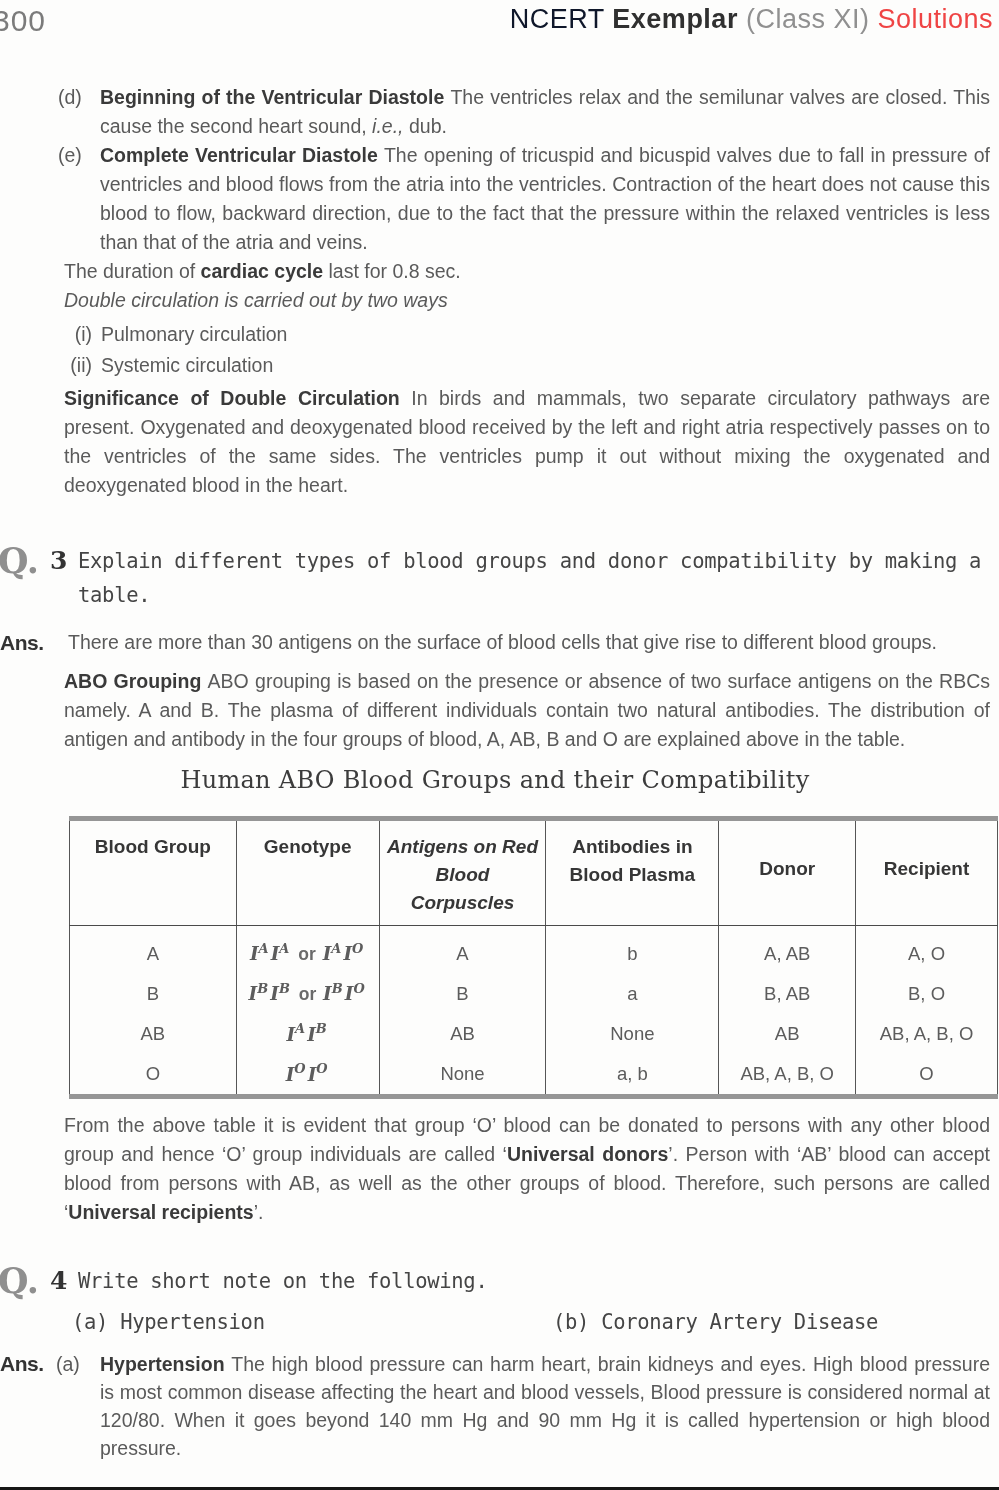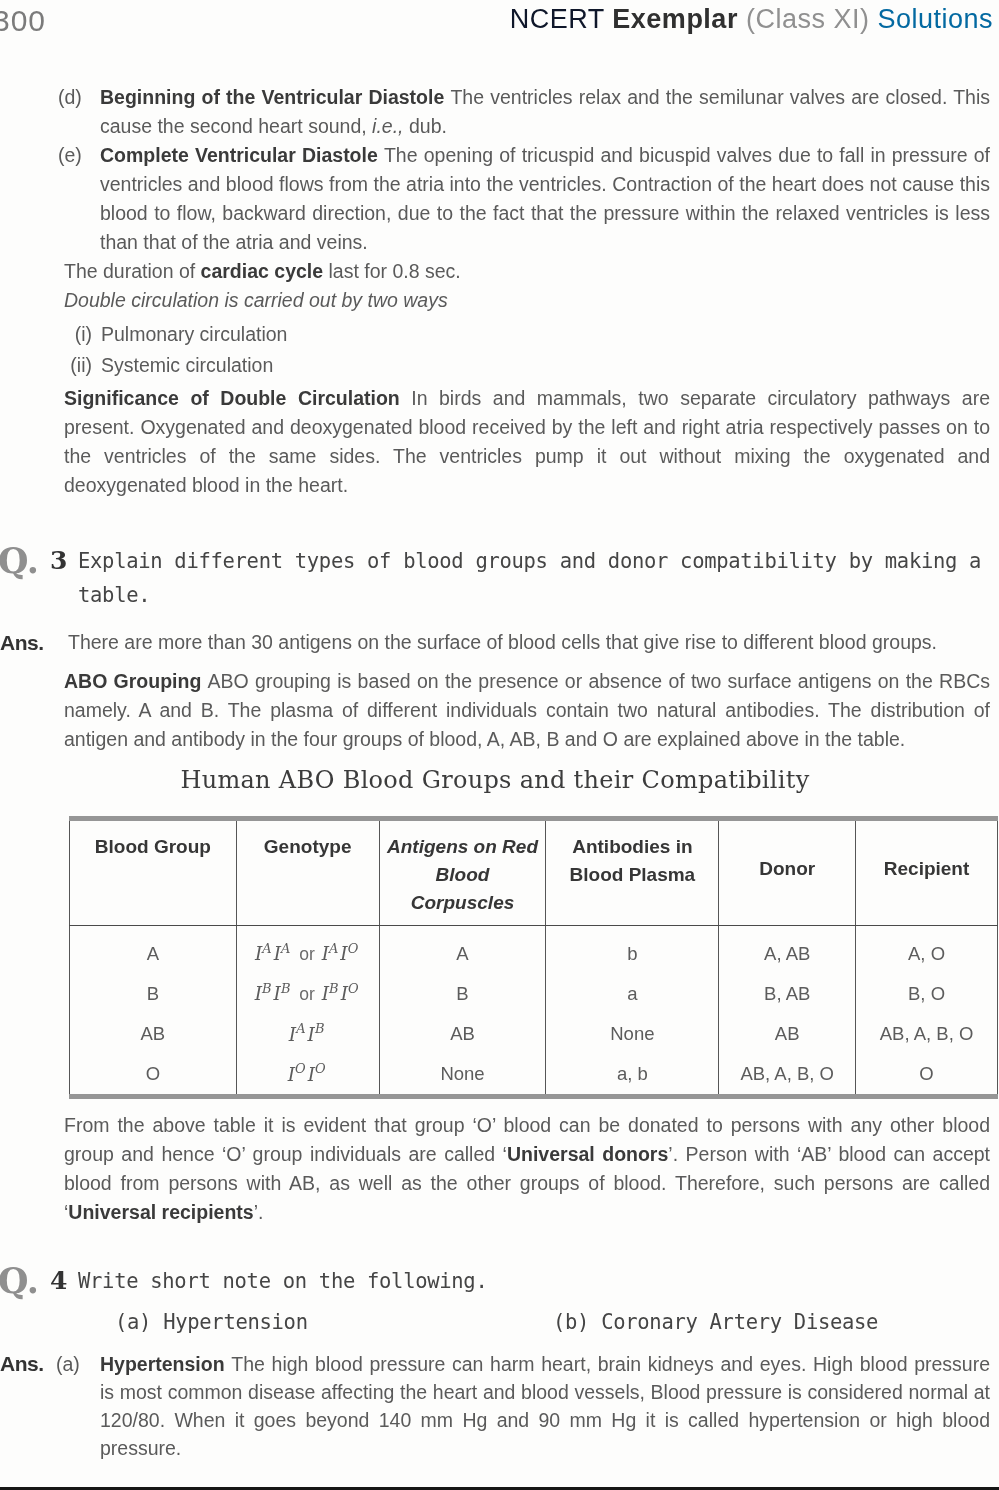--- a/index.html
+++ b/index.html
@@ -9,21 +9,21 @@
     box-sizing:border-box;
   }
   
   .hdr{display:flex;justify-content:space-between;align-items:flex-start;
        padding:4px 6px 0 0;height:44px;box-sizing:border-box;}
   .pagenum{font-size:30px;color:#7b7b7b;margin-left:-7px;letter-spacing:1px;}
   .brand{font-size:27px;color:#6f6f6f;letter-spacing:.5px;}
   .brand .b-ncert{color:#0f172a;}
   .brand .b-ex{font-weight:bold;color:#303030;}
   .brand .b-cls{color:#909090;}
-  .brand .b-sol{color:#0369a1;}
+  .brand .b-sol{color:#ef4444;}
   
   .bt{font-size:19.5px;line-height:29px;text-align:justify;}
   .lead{font-weight:bold;color:#3a3a3a;}
   .ital{font-style:italic;}
   .content{padding-right:9px;}
   .hang{display:flex;}
   .hang .lbl{width:42px;flex-shrink:0;text-align:left;}
   .ind58{padding-left:58px;}
   .ind68{padding-left:64px;}
   .listrow{display:flex;line-height:31px;font-size:19.5px;}
@@ -44,31 +44,31 @@
              font-size:24px;color:#3c3c3c;letter-spacing:.3px;}
   table.blood{border-collapse:collapse;width:929px;margin-left:69px;
               border-top:5px solid #969696;border-bottom:5px solid #969696;}
   table.blood th,table.blood td{border-left:1px solid #565656;border-right:1px solid #565656;}
   table.blood th{border-bottom:1px solid #4a4a4a;font-size:19px;color:#363636;
                  text-align:center;vertical-align:top;padding:12px 6px 8px;line-height:28px;
                  font-weight:bold;height:100px;box-sizing:border-box;}
   table.blood th.mid{vertical-align:middle;padding-top:0;}
   table.blood td{font-size:18.5px;color:#5c5c5c;text-align:center;height:40px;padding:0 4px;}
   table.blood tr.first td{padding-top:8px;}
-  td.genotype{font-family:"DejaVu Serif",serif;font-style:italic;font-size:20px;color:#4d4d4d;}
+  td.genotype{font-family:"DejaVu Serif",serif;font-style:italic;font-size:20px;color:#4d4d4d;font-weight:bold;}
   td.genotype sup{font-size:13px;line-height:0;margin:0 2px 0 0;}
   td.genotype .gor{font-family:"Liberation Sans",sans-serif;font-style:normal;
                    font-size:17.5px;color:#6a6a6a;padding:0 2px;}
   
   .cw1{width:167px;} .cw2{width:143px;} .cw3{width:167px;font-style:italic;}
   .cw4{width:173px;} .cw5{width:137px;} .cw6{width:142px;}
   
   .q4opts{position:relative;font-family:"DejaVu Sans Mono",monospace;font-size:20.5px;
           color:#454545;line-height:31px;letter-spacing:-.3px;height:31px;}
-  .q4opts .opt-a{margin-left:115px;}
+  .q4opts .opt-a{margin-left:72px;}
   .q4opts .opt-b{position:absolute;left:553px;top:0;}
   
   .ans4{display:flex;align-items:flex-start;}
   .ans4 .alab{font-weight:bold;font-size:21px;color:#333;width:56px;flex-shrink:0;
               letter-spacing:-.5px;line-height:28px;}
   .ans4 .plab{width:44px;flex-shrink:0;font-size:19.5px;line-height:28px;}
   .ans4 .bt{line-height:28px;}
   .bottom-rule{position:absolute;left:0;bottom:0;width:100%;height:3px;background:#161616;}
 </style>
 </head>

